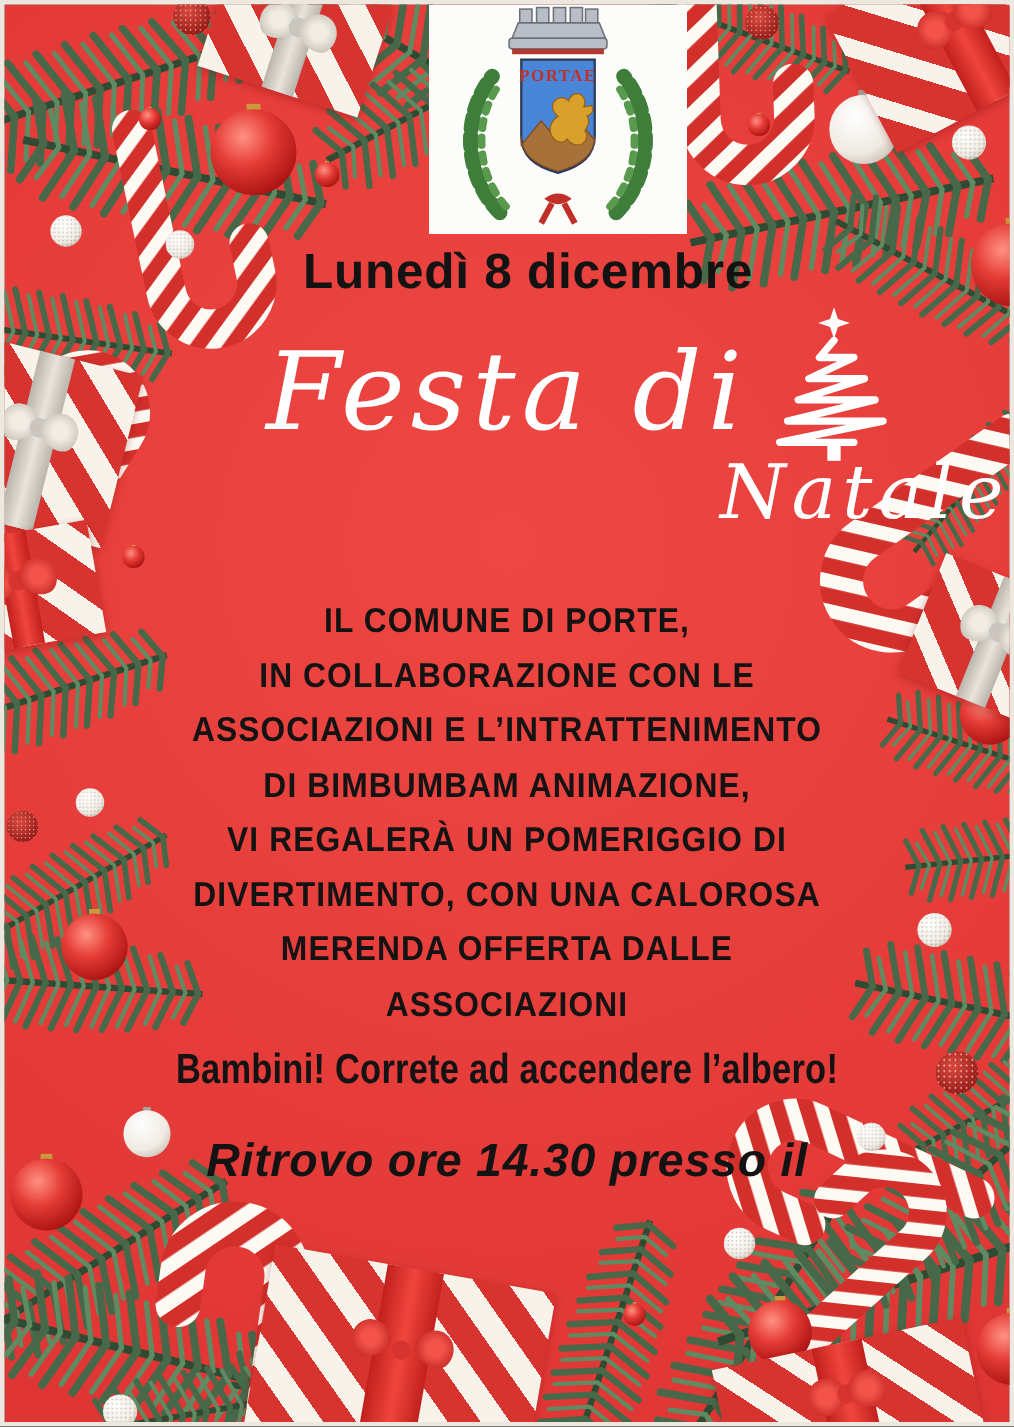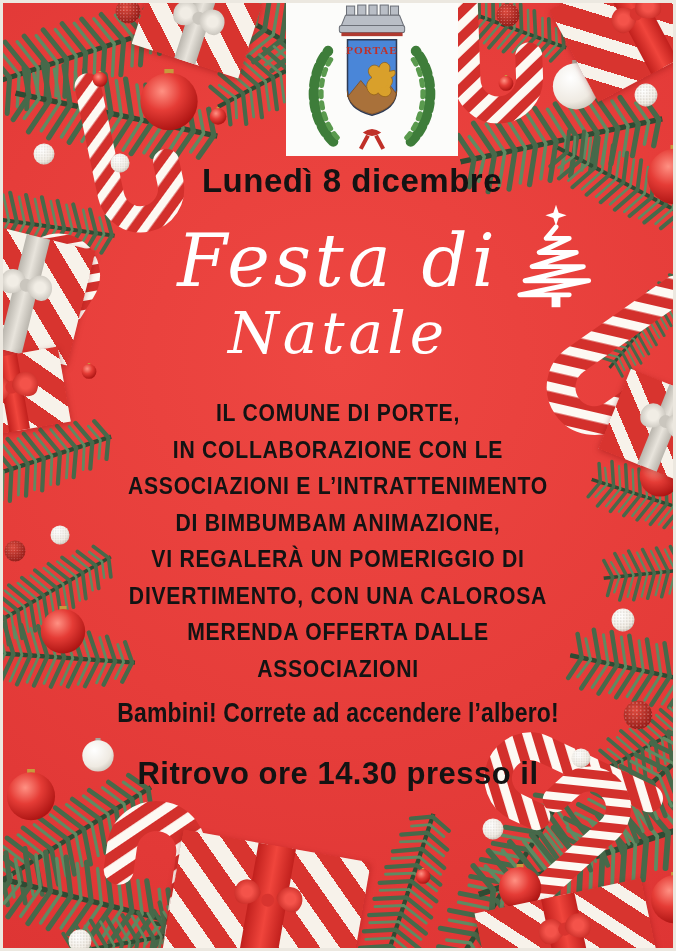--- a/index.html
+++ b/index.html
@@ -27,25 +27,25 @@
   .bow i{position:absolute;left:50%;top:50%;width:13px;height:13px;border-radius:50%;transform:translate(-50%,-50%);}
   .bow--silver::before,.bow--silver::after{background:radial-gradient(circle,#f1ede5 30%,#b7b3ab);}
   .bow--silver i{background:#cac6be;}
   .bow--red::before,.bow--red::after{background:radial-gradient(circle,#f4534a 30%,#b71d19);}
   .bow--red i{background:#d8342f;}
   
   .txt{position:absolute;left:0;width:100%;text-align:center;z-index:2;color:#131313;}
   .date{top:159px;font-size:33px;font-weight:700;letter-spacing:.5px;padding-left:14px;}
   .script{font-family:cursive,"DejaVu Serif",serif;font-style:italic;color:#ffffff;font-weight:400;}
   .title1{top:216px;font-size:72px;letter-spacing:4px;padding-right:60px;}
-  .title2{top:296px;font-size:58px;letter-spacing:4px;}
+  .title2{top:296px;font-size:50px;letter-spacing:4px;text-align:right;}
   .body{top:392px;font-size:23px;font-weight:700;line-height:36.5px;letter-spacing:.8px;
     transform:scaleX(.92);transform-origin:50% 0;}
   .callout{top:694px;font-size:28px;font-weight:700;transform:scaleX(.82);transform-origin:50% 0;letter-spacing:.2px;}
-  .meet{top:748px;font-size:31px;font-weight:700;line-height:45px;letter-spacing:.5px;}
+  .meet{top:748px;font-size:31px;font-weight:700;font-style:italic;line-height:45px;letter-spacing:.5px;}
   
   .crest-box{position:absolute;left:283px;top:0;width:172px;height:153px;background:#fcfcfa;z-index:3;}
   .crest-box svg{width:100%;height:100%;}
 </style>
 </head>
 <body>
 
 <div class="poster">
 
   <svg width="0" height="0" style="position:absolute" aria-hidden="true">

